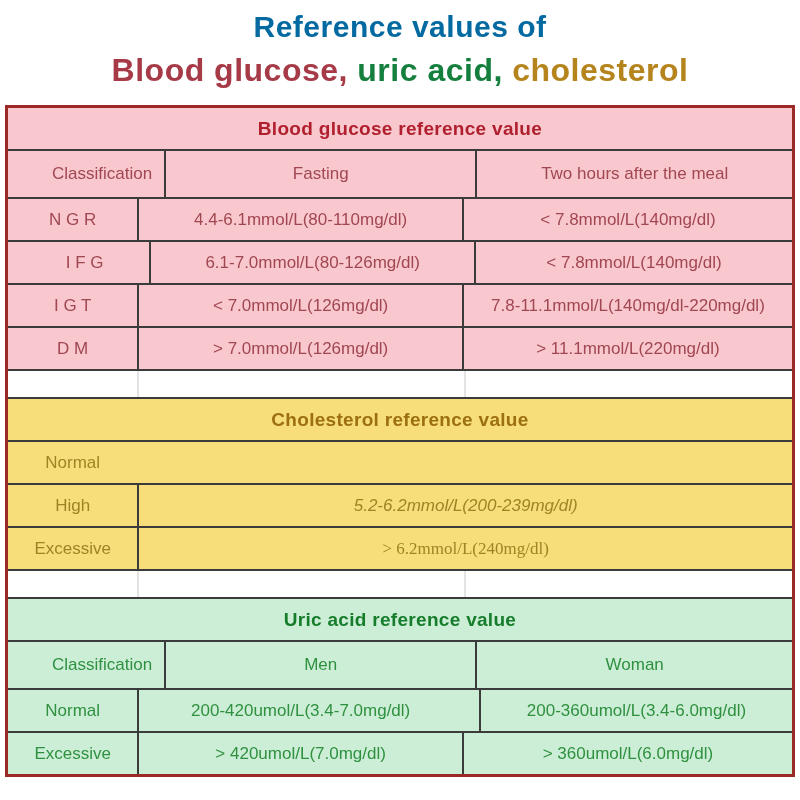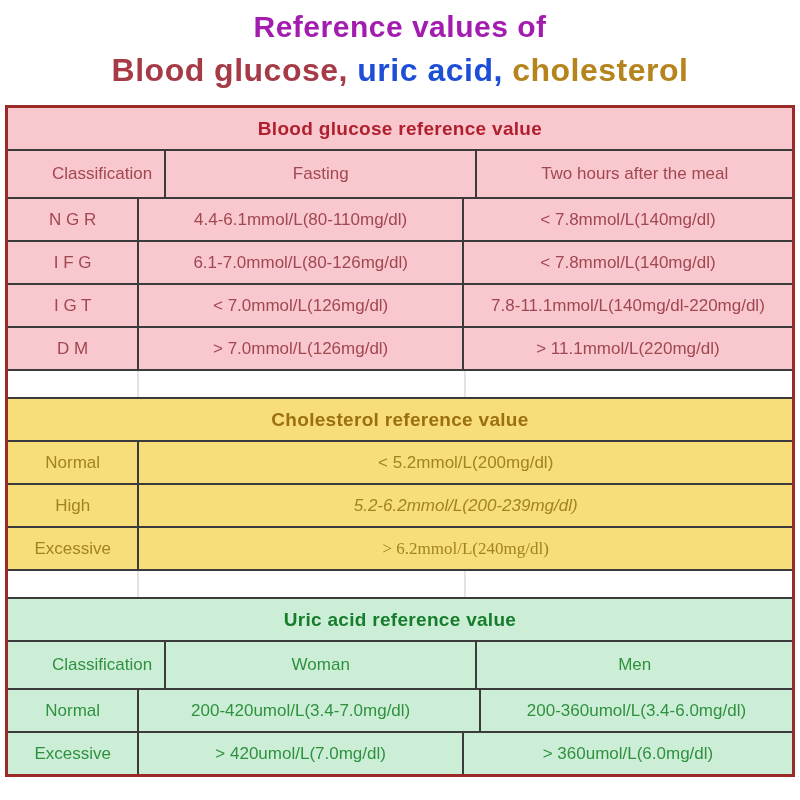--- a/index.html
+++ b/index.html
@@ -3,21 +3,21 @@
 <meta charset="utf-8">
 <style>
   html,body{margin:0;padding:0;}
   body{
     width:800px;height:800px;background:#ffffff;
     font-family:"Liberation Sans","DejaVu Sans",sans-serif;
     -webkit-font-smoothing:antialiased;
   }
   .heading{ text-align:center; padding-top:6px; }
   .heading .line1{
-    font-size:30px; line-height:42px; font-weight:700; color:#a21caf;
+    font-size:30px; line-height:42px; font-weight:700; color:#0369a1;
     letter-spacing:0.5px;
   }
   .heading .line2{
     font-size:32px; line-height:44px; font-weight:700; letter-spacing:0.5px;
   }
   .ref-wrap{
     margin:13px 5px 0 5px;
     border:3px solid #9b2a26;
     background:#d946ef;
   }
@@ -48,39 +48,39 @@
   }
   .gap .gl1{ left:16.5%; }
   .gap .gl2{ left:58.1%; }
 </style>
 </head>
 <body>
 
 <div class="heading">
   <div class="line1">Reference values of</div>
   <div class="line2">
-    <span style="color: rgb(166, 59, 71);">Blood glucose,</span><span style="color: #1d4ed8;"> uric acid,</span><span style="color: rgb(181, 132, 28);"> cholesterol</span>
+    <span style="color: rgb(166, 59, 71);">Blood glucose,</span><span style="color: #15803d;"> uric acid,</span><span style="color: rgb(181, 132, 28);"> cholesterol</span>
   </div>
 </div>
 
 <div class="ref-wrap">
     <div class="tbl tbl-blood-glucose first" style="background: rgb(249, 200, 206);">
       <div class="row row-title" style="color: rgb(176, 31, 46);">Blood glucose reference value</div>
       <div class="row row-colhead">
         <div class="cell" style="color: rgb(161, 71, 81);">Classification</div>
         <div class="cell" style="color: rgb(161, 71, 81);">Fasting</div>
         <div class="cell" style="color: rgb(161, 71, 81);">Two hours after the meal</div>
       </div>
       <div class="row row-data">
         <div class="cell" style="color: rgb(161, 71, 81);">N G R</div>
         <div class="cell" style="color: rgb(161, 71, 81);">4.4-6.1mmol/L(80-110mg/dl)</div>
         <div class="cell" style="color: rgb(161, 71, 81);">&lt; 7.8mmol/L(140mg/dl)</div>
       </div>
       <div class="row row-data">
-        <div class="cell" style="color: rgb(161, 71, 81);">I F G</div>
+        <div class="cell" style="color: rgb(161, 71, 81); margin-left: 12px;">I F G</div>
         <div class="cell" style="color: rgb(161, 71, 81);">6.1-7.0mmol/L(80-126mg/dl)</div>
         <div class="cell" style="color: rgb(161, 71, 81);">&lt; 7.8mmol/L(140mg/dl)</div>
       </div>
       <div class="row row-data">
         <div class="cell" style="color: rgb(161, 71, 81);">I G T</div>
         <div class="cell" style="color: rgb(161, 71, 81);">&lt; 7.0mmol/L(126mg/dl)</div>
         <div class="cell" style="color: rgb(161, 71, 81);">7.8-11.1mmol/L(140mg/dl-220mg/dl)</div>
       </div>
       <div class="row row-data">
         <div class="cell" style="color: rgb(161, 71, 81); text-align: right;">D M</div>
@@ -89,41 +89,40 @@
       </div>
     </div>
     <div class="gap">
       <i class="gl gl1"></i>
       <i class="gl gl2"></i>
     </div>
     <div class="tbl tbl-cholesterol" style="background: rgb(248, 222, 122);">
       <div class="row row-title" style="color: rgb(156, 111, 16);">Cholesterol reference value</div>
       <div class="row row-data">
         <div class="cell" style="color: rgb(160, 131, 38);">Normal</div>
-        <div class="cell" style="color: rgb(160, 131, 38);">&lt; 5.2mmol/L(200mg/dl)</div>
       </div>
       <div class="row row-data">
         <div class="cell" style="color: rgb(160, 131, 38);">High</div>
         <div class="cell" style="color: rgb(160, 131, 38); font-style: italic;">5.2-6.2mmol/L(200-239mg/dl)</div>
       </div>
       <div class="row row-data">
         <div class="cell" style="color: rgb(160, 131, 38);">Excessive</div>
         <div class="cell" style="color: rgb(160, 131, 38); font-family: Liberation Serif, serif;">&gt; 6.2mmol/L(240mg/dl)</div>
       </div>
     </div>
     <div class="gap">
       <i class="gl gl1"></i>
       <i class="gl gl2"></i>
     </div>
     <div class="tbl tbl-uric-acid last" style="background: rgb(205, 238, 214);">
       <div class="row row-title" style="color: rgb(21, 125, 43);">Uric acid reference value</div>
       <div class="row row-colhead">
         <div class="cell" style="color: rgb(47, 145, 64);">Classification</div>
+        <div class="cell" style="color: rgb(47, 145, 64);">Men</div>
         <div class="cell" style="color: rgb(47, 145, 64);">Woman</div>
-        <div class="cell" style="color: rgb(47, 145, 64);">Men</div>
       </div>
       <div class="row row-data">
         <div class="cell" style="color: rgb(47, 145, 64);">Normal</div>
         <div class="cell" style="color: rgb(47, 145, 64);">200-420umol/L(3.4-7.0mg/dl)</div>
         <div class="cell" style="color: rgb(47, 145, 64); margin-left: 17px;">200-360umol/L(3.4-6.0mg/dl)</div>
       </div>
       <div class="row row-data">
         <div class="cell" style="color: rgb(47, 145, 64);">Excessive</div>
         <div class="cell" style="color: rgb(47, 145, 64);">&gt; 420umol/L(7.0mg/dl)</div>
         <div class="cell" style="color: rgb(47, 145, 64);">&gt; 360umol/L(6.0mg/dl)</div>

